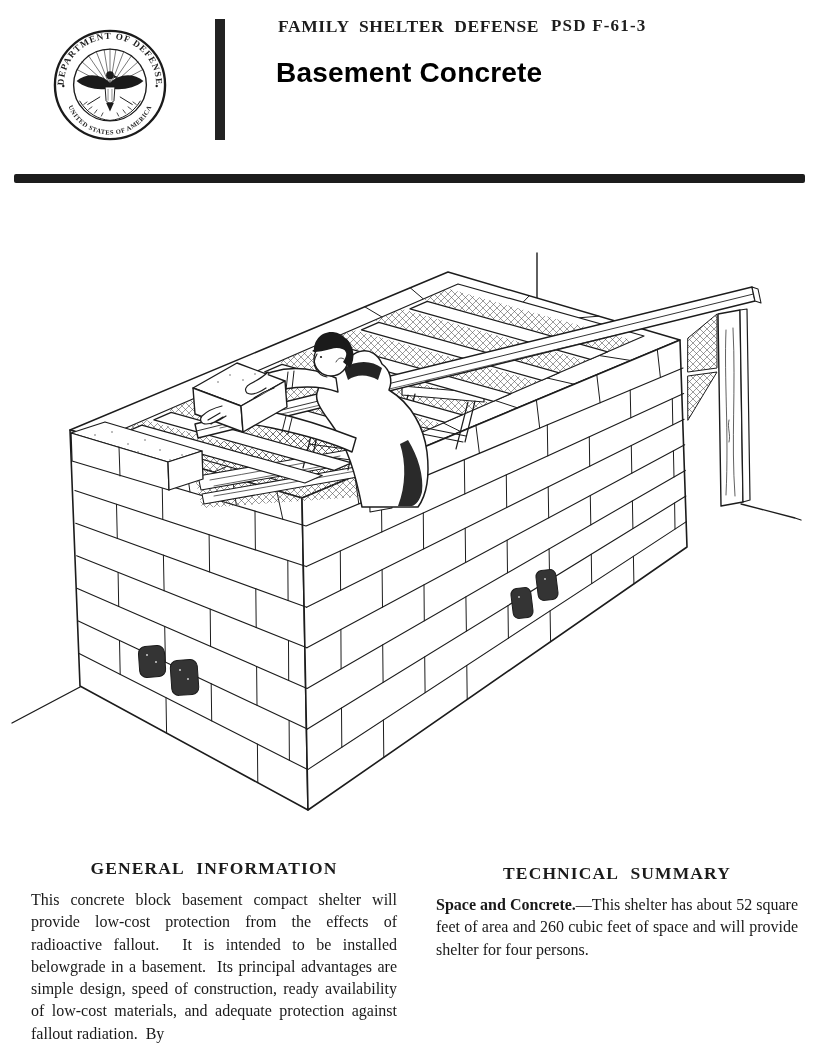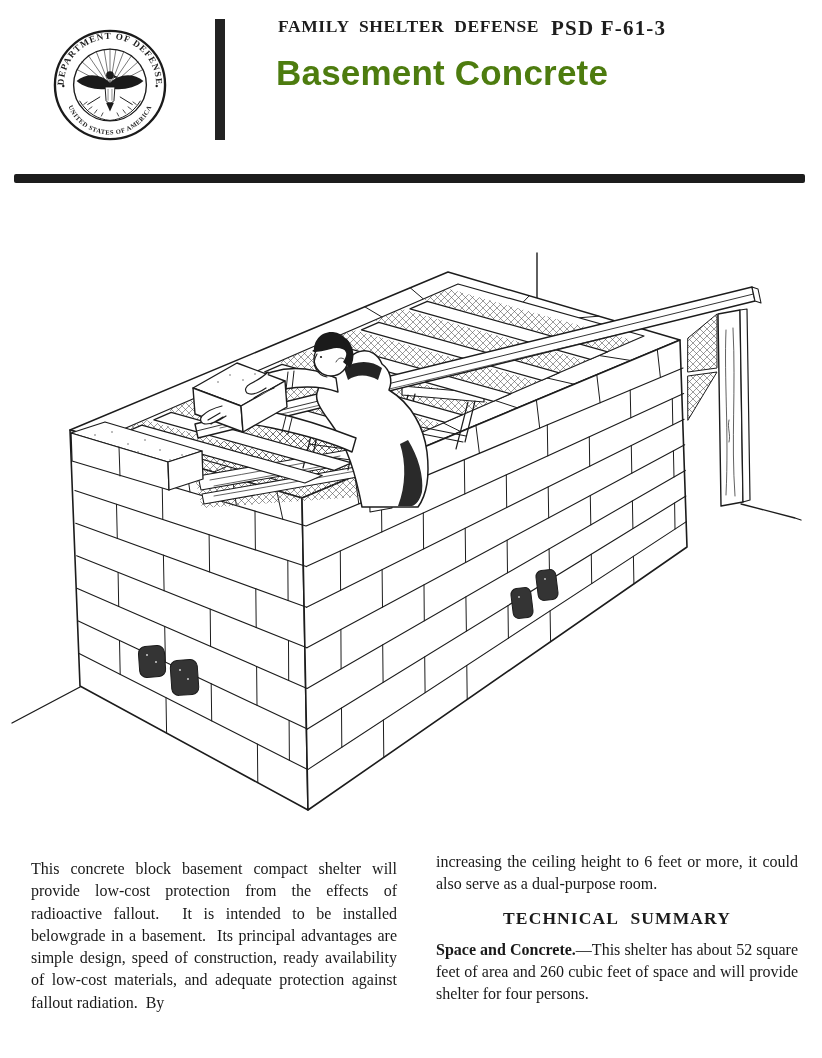--- a/index.html
+++ b/index.html
@@ -10,26 +10,26 @@
   }
   
   .seal{position:absolute;left:50px;top:26px;width:120px;height:118px;}
   .vbar{position:absolute;left:215px;top:19px;width:10px;height:121px;background:#222;}
   .series-label{
     position:absolute;left:278px;top:16px;width:300px;
     font-weight:bold;font-size:17.5px;letter-spacing:.6px;word-spacing:5px;color:#1d1d1d;
   }
   .doc-number{
     position:absolute;left:551px;top:16px;width:140px;
-    font-weight:bold;font-size:21px;letter-spacing:1.2px;color:#1d1d1d;
+    font-weight:bold;font-size:17px;letter-spacing:1.2px;color:#1d1d1d;
   }
   .doc-title{
     position:absolute;left:276px;top:52px;width:420px;
     font-family:"Liberation Sans","DejaVu Sans",sans-serif;
-    font-weight:bold;font-size:35px;line-height:42px;letter-spacing:.2px;color:#4d7c0f;
+    font-weight:bold;font-size:28px;line-height:42px;letter-spacing:.2px;color:#000000;
   }
   .hrule{position:absolute;left:14px;top:174px;width:791px;height:9px;background:#1d1d1d;border-radius:2px;}
   
   .illus{position:absolute;left:0;top:190px;width:822px;height:665px;}
   .illus path,.illus line,.illus polygon,.illus polyline,.illus rect,.illus circle,.illus ellipse{vector-effect:none;}
   
   .col{position:absolute;}
   .col-left{left:31px;top:858px;width:366px;}
   .col-right{left:436px;top:851px;width:362px;}
   .section-heading{
@@ -264,22 +264,22 @@
             <circle cx="160" cy="450" r=".8"></circle>
             <circle cx="182" cy="455" r=".8"></circle>
           <circle cx="138" cy="452" r=".8"></circle>
             <circle cx="170" cy="460" r=".8"></circle>
         </g>
       </g>
     </g>
   </svg>
 
   <div class="col col-left">
+    <h2 class="section-heading">GENERAL INFORMATION</h2>
     <p class="body-par">This concrete block basement compact shelter will provide low-cost protection from the effects of radioactive fallout.  It is intended to be installed belowgrade in a basement.  Its principal advan­tages are simple design, speed of construction, ready availability of low-cost materials, and ade­quate protection against fallout radiation.  By</p>
   </div>
 
   <div class="col col-right">
-    <p class="body-par">increasing the ceiling height to 6 feet or more, it could also serve as a dual-purpose room.</p>
     <h2 class="section-heading">TECHNICAL SUMMARY</h2>
     <p class="body-par"><span class="lead-in">Space and Concrete.</span><span>—This shelter has about 52 square feet of area and 260 cubic feet of space and will provide shelter for four persons.</span></p>
   </div>
 
 </div>
 
 </body></html>

